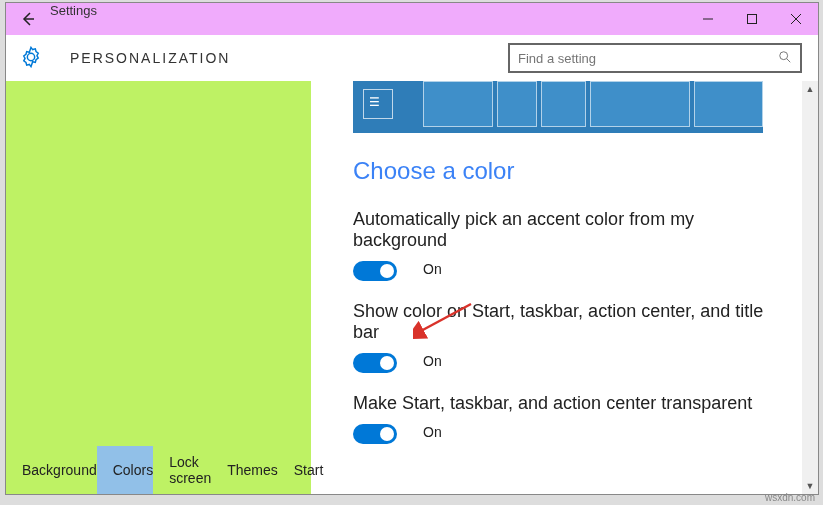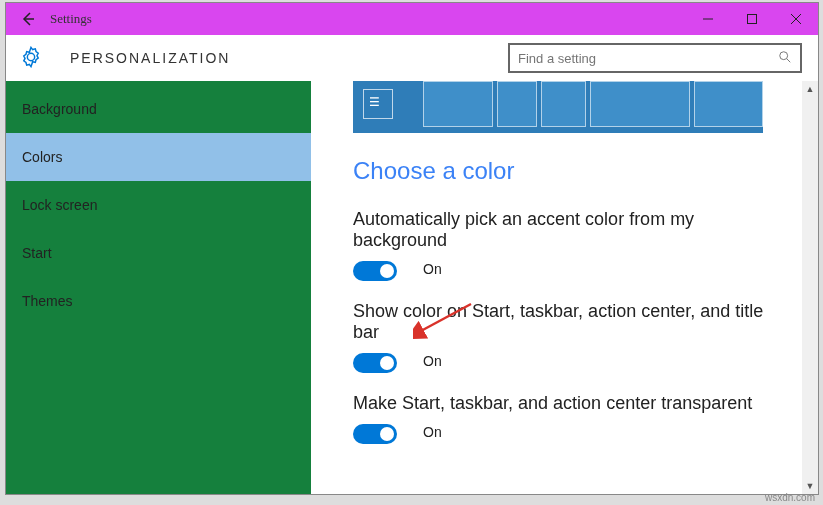--- a/index.html
+++ b/index.html
@@ -18,23 +18,21 @@
     left: 5px; top: 2px; right: 4px; bottom: 10px;
     background: #fff;
     border: 1px solid #888;
     display: flex;
     flex-direction: column;
   }
   
   .titlebar {
     height: 32px;
     display: flex;
-    align-items: center;
-    background: #d946ef;
-    font-family: Liberation Serif, serif;
+    background: #f0abfc;
   }
   .back-btn {
     width: 44px; height: 32px;
     display: flex; align-items: center; justify-content: center;
     color: #222;
   }
   .title-text { font-size: 13px; color: #333; }
   .win-controls { margin-left: auto; display: flex; }
   .win-btn {
     width: 44px; height: 32px;
@@ -76,24 +74,25 @@
   .search-icon { color: #666; }
 
   
   .body {
     flex: 1;
     display: flex;
     overflow: hidden;
   }
   .sidebar {
     width: 305px;
-    background: #15803d;
-    display: flex;
-    flex-direction: column;
+    background: #bef264;
+    display: flex;
+    flex-direction: row;
     padding-top: 4px;
+    align-items: flex-end;
   }
   .nav-item {
     height: 48px;
     display: flex;
     align-items: center;
     padding-left: 16px;
     font-size: 14px;
     color: #222;
   }
   .nav-item.selected {
@@ -251,24 +250,24 @@
       <div class="nav-item">
           <span>Background</span>
         </div>
       <div class="nav-item selected">
           <span>Colors</span>
         </div>
       <div class="nav-item">
           <span>Lock screen</span>
         </div>
       <div class="nav-item">
+          <span>Themes</span>
+        </div>
+      <div class="nav-item">
           <span>Start</span>
-        </div>
-      <div class="nav-item">
-          <span>Themes</span>
         </div>
     </div>
 
     <div class="content">
 
       <div class="preview">
         <span class="ham">☰</span>
         <div class="tiles">
           <div class="tile a"></div>
           <div class="tile b"></div>

